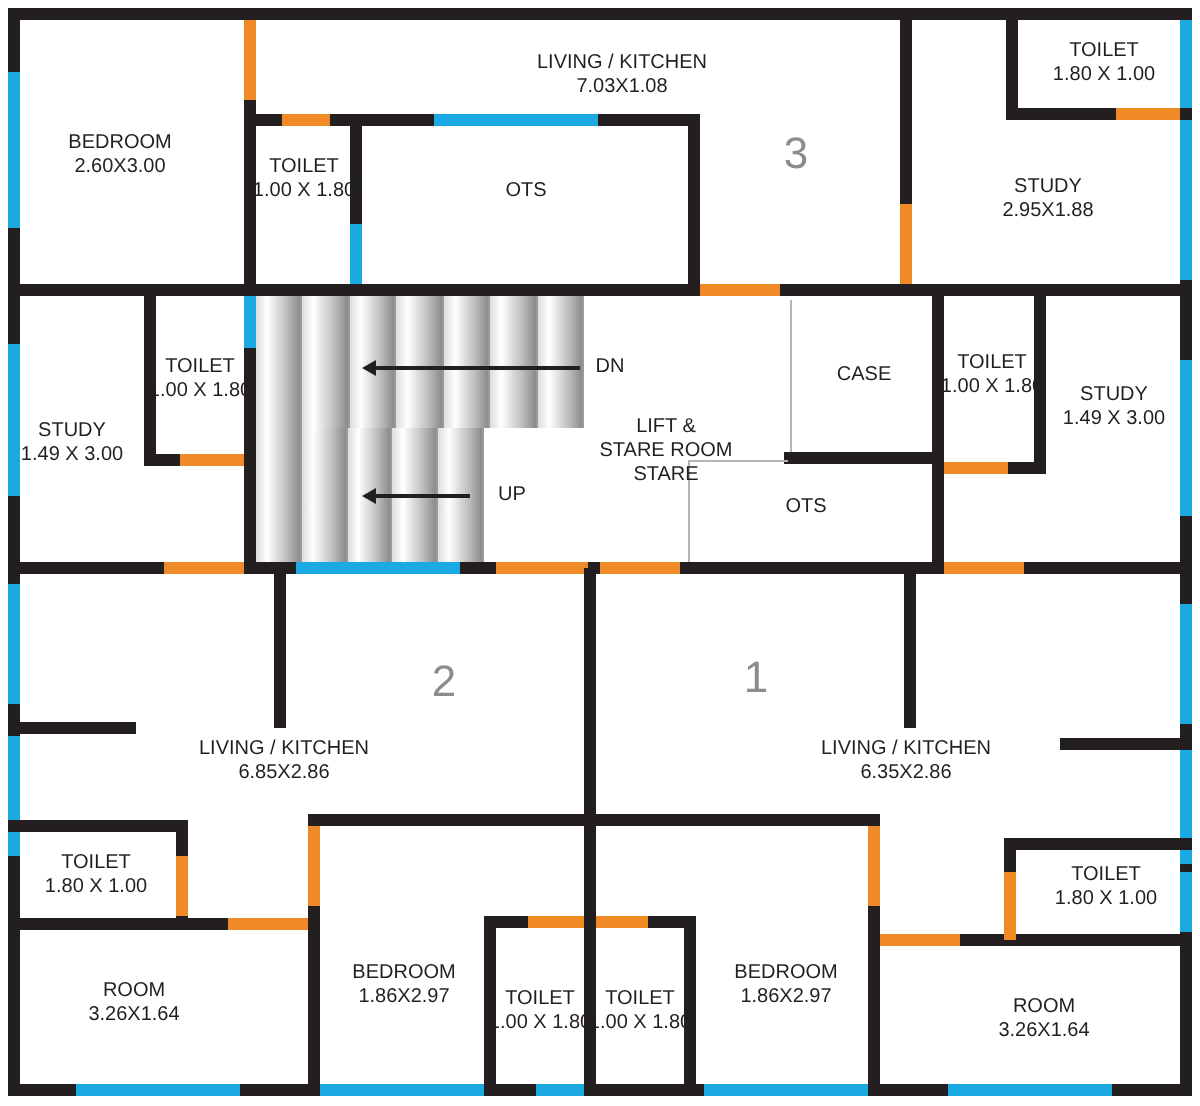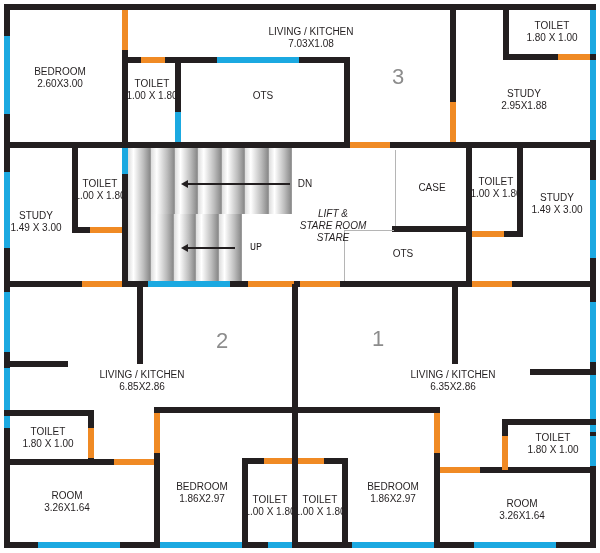--- a/index.html
+++ b/index.html
@@ -101,31 +101,31 @@
   <div class="stairs" style="left:128px;top:214px;width:114px;height:68px;">
     <div class="step"></div>
       <div class="step"></div>
       <div class="step"></div>
       <div class="step"></div>
       <div class="step"></div>
   </div>
   <div class="arrow" style="left:183px;top:183px;width:107px;"></div>
   <div class="lbl" style="left:305px;top:178px;">DN</div>
   <div class="arrow" style="left:183px;top:247px;width:52px;"></div>
-  <div class="lbl" style="left:256px;top:242px;font-family:Liberation Mono, monospace;">UP</div>
+  <div class="lbl" style="left:256px;top:242px;">UP</div>
 
   <div class="thin" style="left:395px;top:150px;width:1px;height:78px;"></div>
   <div class="w" style="left:392px;top:226px;width:78px;height:6px;"></div>
   <div class="thin" style="left:344px;top:230px;width:50px;height:1px;"></div>
   <div class="thin" style="left:344px;top:230px;width:1px;height:54px;"></div>
   <div class="w" style="left:466px;top:145px;width:6px;height:142px;"></div>
   <div class="lbl" style="left:432px;top:182px;">
     <span>CASE</span>
   </div>
-  <div class="lbl" style="left:333px;top:208px;font-style:italic;">
+  <div class="lbl" style="left:333px;top:208px;">
     <span>LIFT &amp;</span>
     <span>STARE ROOM</span>
     <span>STARE</span>
   </div>
   <div class="lbl" style="left:403px;top:248px;">
     <span>OTS</span>
   </div>
 
   <div class="w" style="left:517px;top:145px;width:6px;height:92px;"></div>
   <div class="w" style="left:466px;top:231px;width:57px;height:6px;"></div>

